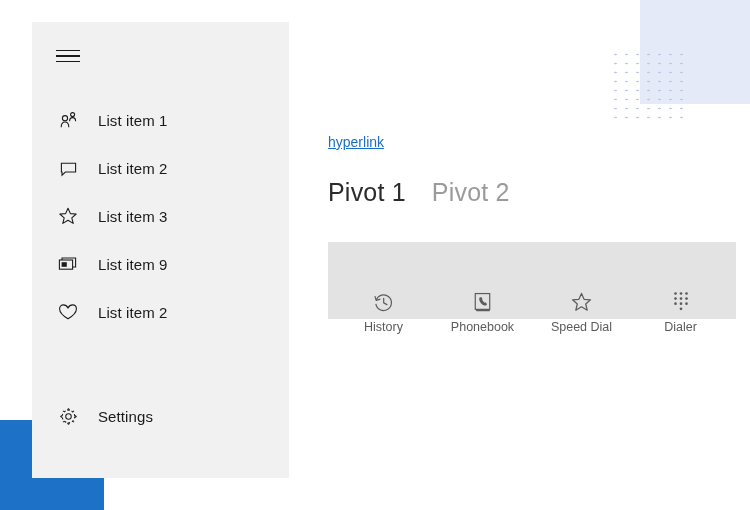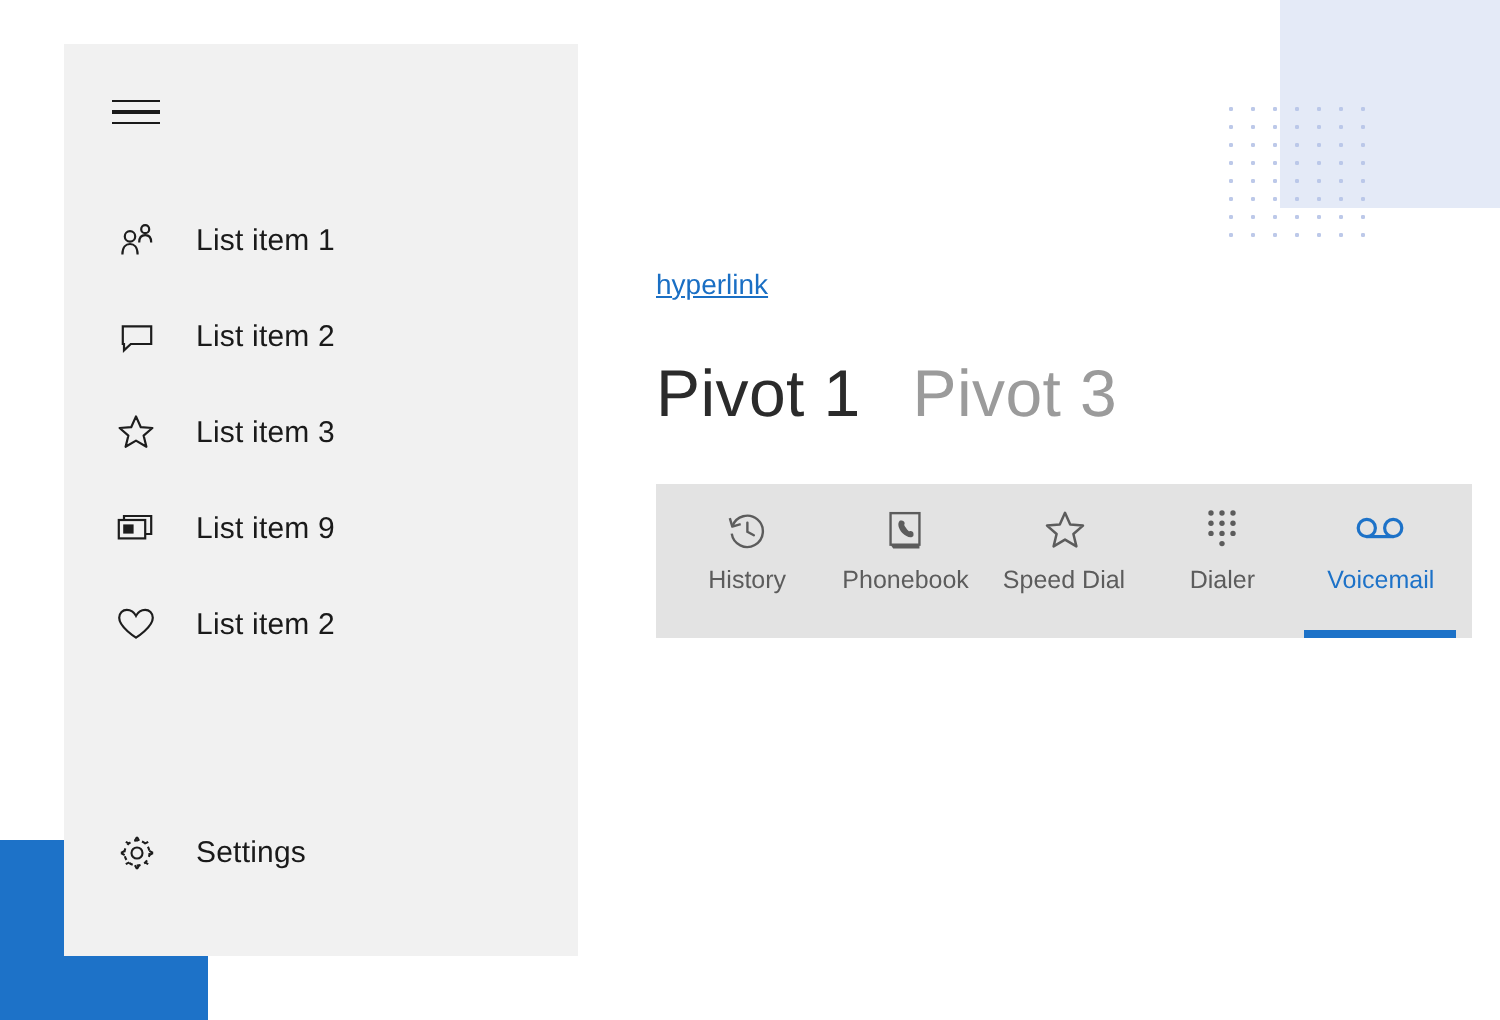--- a/index.html
+++ b/index.html
@@ -110,21 +110,21 @@
   .nav-label {
     font-size: 15px;
     color: #1a1a1a;
     letter-spacing: 0.1px;
     padding-left: 10px;
   }
 
   .settings-item {
     position: absolute;
     left: 0;
-    top: 380px;
+    top: 370px;
     width: 100%;
   }
 
   
   .content {
     position: absolute;
     left: 328px;
     top: 0;
     width: 438px;
     height: 510px;
@@ -142,21 +142,21 @@
 
   .pivot-bar {
     position: absolute;
     left: 0px;
     top: 178px;
     display: flex;
     align-items: baseline;
     gap: 26px;
   }
   .pivot {
-    font-size: 33px;
+    font-size: 25px;
     font-weight: 400;
     color: #9b9b9b;
     cursor: pointer;
     letter-spacing: 0.2px;
   }
   .pivot.active { color: #2b2b2b; }
 
   
   .toolbar {
     position: absolute;
@@ -174,20 +174,21 @@
     flex: 1;
     height: 100%;
     display: flex;
     flex-direction: column;
     align-items: center;
     justify-content: flex-start;
     padding-top: 10px;
     position: relative;
     cursor: pointer;
     color: #5c5c5c;
+    margin-top: 37px;
   }
   .tool .tool-icon {
     height: 26px;
     display: flex;
     align-items: center;
     justify-content: center;
   }
   .tool .tool-label {
     font-size: 12.5px;
     margin-top: 5px;
@@ -292,21 +293,21 @@
     </div>
 
   </nav>
 
   <main class="content">
 
     <a class="hyperlink" href="#">hyperlink</a>
 
     <div class="pivot-bar">
       <span class="pivot active">Pivot 1</span>
-      <span class="pivot">Pivot 3</span>
+      <span class="pivot">Pivot 2</span>
     </div>
 
     <div class="toolbar">
 
       <div class="tool">
         <span class="tool-icon">
           <svg width="21" height="21" viewBox="0 0 22 22" fill="none" stroke="currentColor" stroke-width="1.25">
             <path d="M3.4 8.4 A8.2 8.2 0 1 1 3.0 12.4"></path>
             <path d="M2.0 4.3 L3.3 8.7 L7.7 7.4" stroke-linejoin="round"></path>
             <path d="M11.2 6.6 V11.4 L14.6 13.2" stroke-linecap="round"></path>
@@ -353,28 +354,17 @@
             <circle cx="2.5" cy="12.7" r="1.35"></circle>
               <circle cx="8" cy="12.7" r="1.35"></circle>
               <circle cx="13.5" cy="12.7" r="1.35"></circle>
             <circle cx="8" cy="17.8" r="1.35"></circle>
           </svg>
         </span>
         <span class="tool-label">Dialer</span>
 
       </div>
 
-      <div class="tool selected">
-        <span class="tool-icon">
-          <svg width="26" height="16" viewBox="0 0 26 16" fill="none" stroke="currentColor" stroke-width="1.6">
-            <circle cx="6.4" cy="7.0" r="4.3"></circle>
-            <circle cx="19.6" cy="7.0" r="4.3"></circle>
-            <path d="M6.4 11.3 H19.6"></path>
-          </svg>
-        </span>
-        <span class="tool-label">Voicemail</span>
-        <span class="indicator"></span>
-      </div>
 
     </div>
   </main>
 
 </div>
 
 </body></html>

